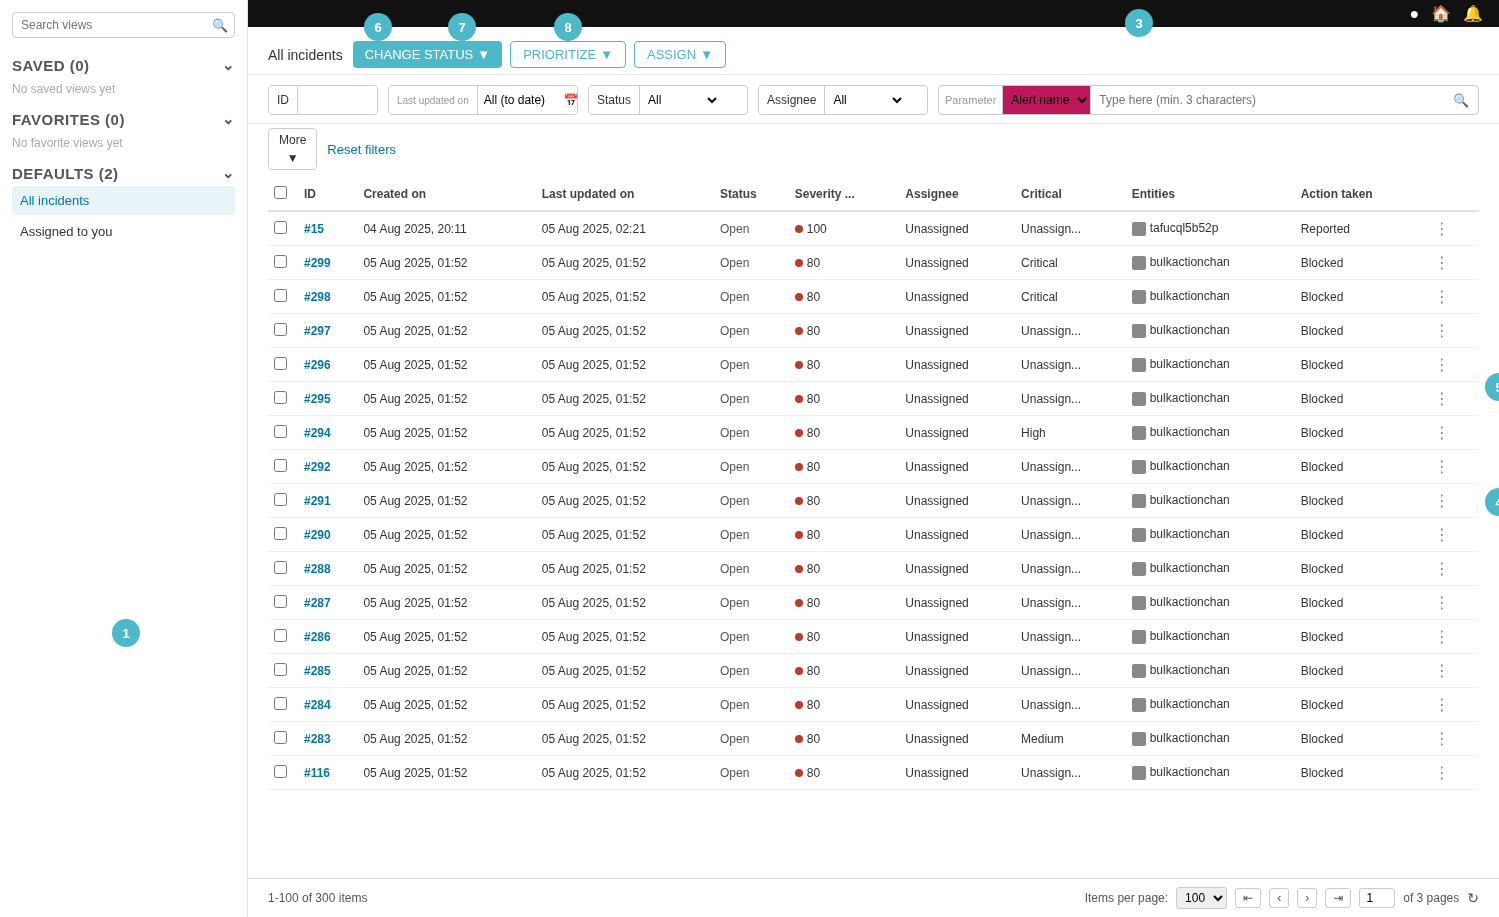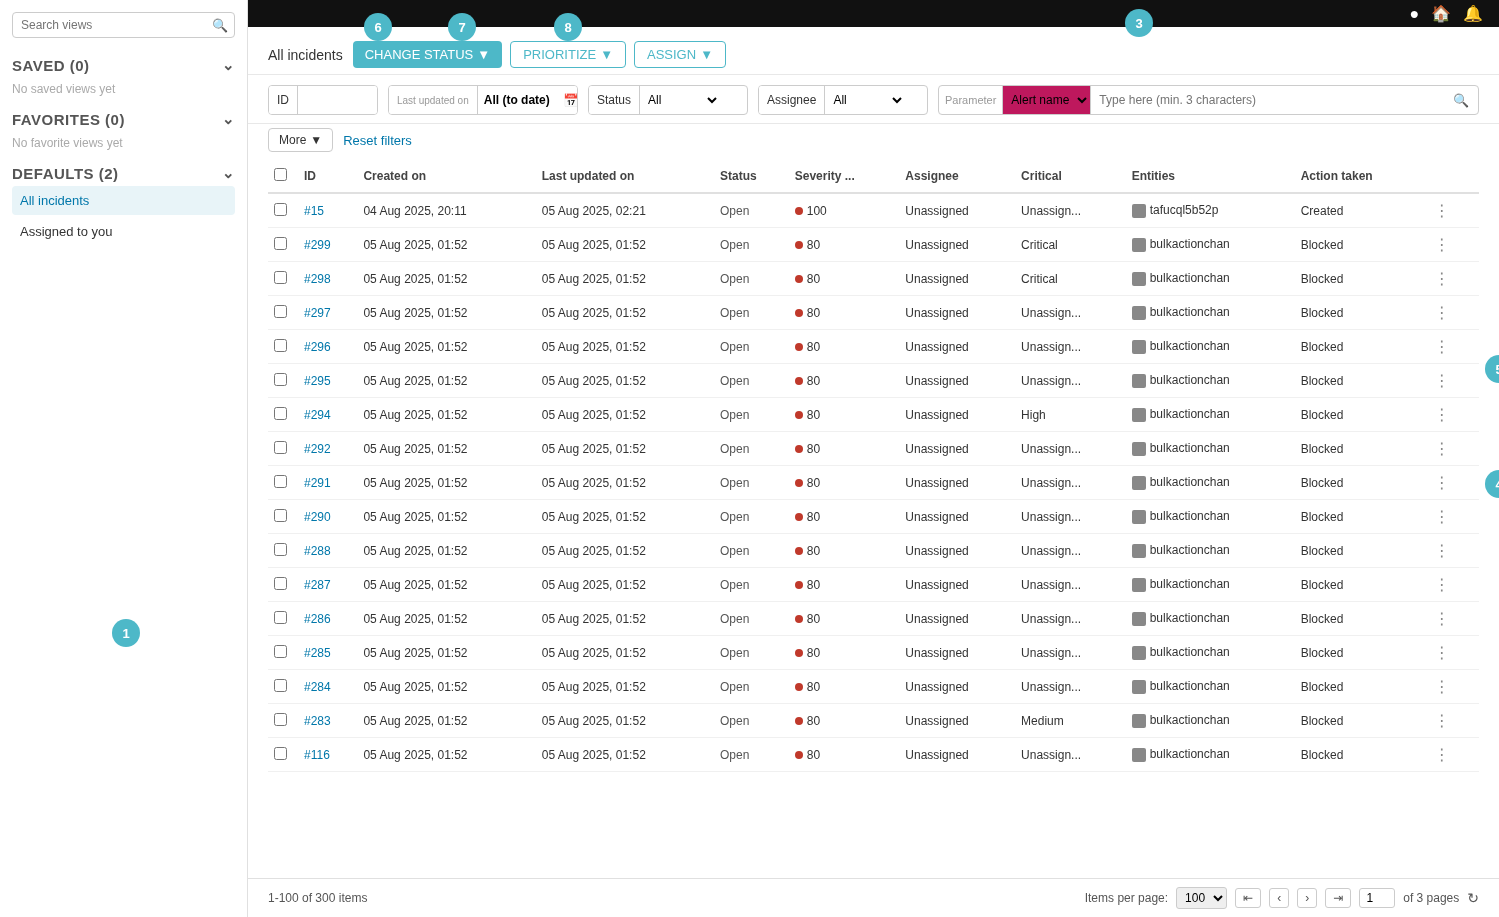--- a/index.html
+++ b/index.html
@@ -264,21 +264,20 @@
       align-items: center;
     }
     .filter-input {
       border: none;
       outline: none;
       padding: 0 6px;
       font-size: 12px;
       height: 100%;
       background: #fff;
       min-width: 80px;
-      font-weight: bold;
     }
     .filter-icon-btn {
       padding: 0 6px;
       height: 100%;
       display: flex;
       align-items: center;
       cursor: pointer;
       color: #666;
       background: #fff;
     }
@@ -349,20 +348,21 @@
       border: 1px solid #ccc;
       background: #fff;
       border-radius: 4px;
       padding: 4px 10px;
       font-size: 12px;
       cursor: pointer;
       display: flex;
       align-items: center;
       gap: 4px;
       color: #333;
+      flex-direction: column;
     }
     .reset-filters-btn {
       background: none;
       border: none;
       color: #0077aa;
       font-size: 13px;
       cursor: pointer;
       text-decoration: none;
     }
 
@@ -394,20 +394,21 @@
     tbody td {
       padding: 7px 6px;
       font-size: 12px;
       color: #333;
       white-space: nowrap;
     }
     .incident-link {
       color: #0077aa;
       text-decoration: none;
       cursor: pointer;
+      font-weight: bold;
     }
     .status-badge {
       color: #555;
     }
     .severity-dot {
       display: inline-block;
       width: 8px;
       height: 8px;
       border-radius: 50%;
       background: #c0392b;
@@ -626,21 +627,21 @@
       <tr>
       <td class="checkbox-col"><input type="checkbox" style=""></td>
       <td><a class="incident-link">#15</a></td>
       <td>04 Aug 2025, 20:11</td>
       <td>05 Aug 2025, 02:21</td>
       <td class="status-badge">Open</td>
       <td><span class="severity-dot"></span>100</td>
       <td>Unassigned</td>
       <td>Unassign...</td>
       <td><span class="entity-icon"></span>tafucql5b52p</td>
-      <td>Created</td>
+      <td>Reported</td>
       <td><button class="row-menu-btn">⋮</button></td>
     </tr>
           <tr>
       <td class="checkbox-col"><input type="checkbox" style=""></td>
       <td><a class="incident-link">#299</a></td>
       <td>05 Aug 2025, 01:52</td>
       <td>05 Aug 2025, 01:52</td>
       <td class="status-badge">Open</td>
       <td><span class="severity-dot"></span>80</td>
       <td>Unassigned</td>

